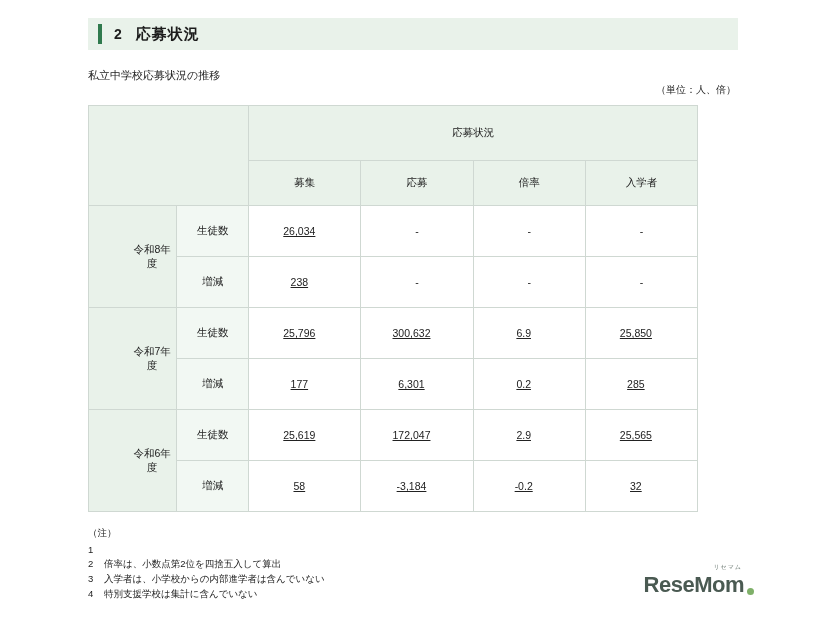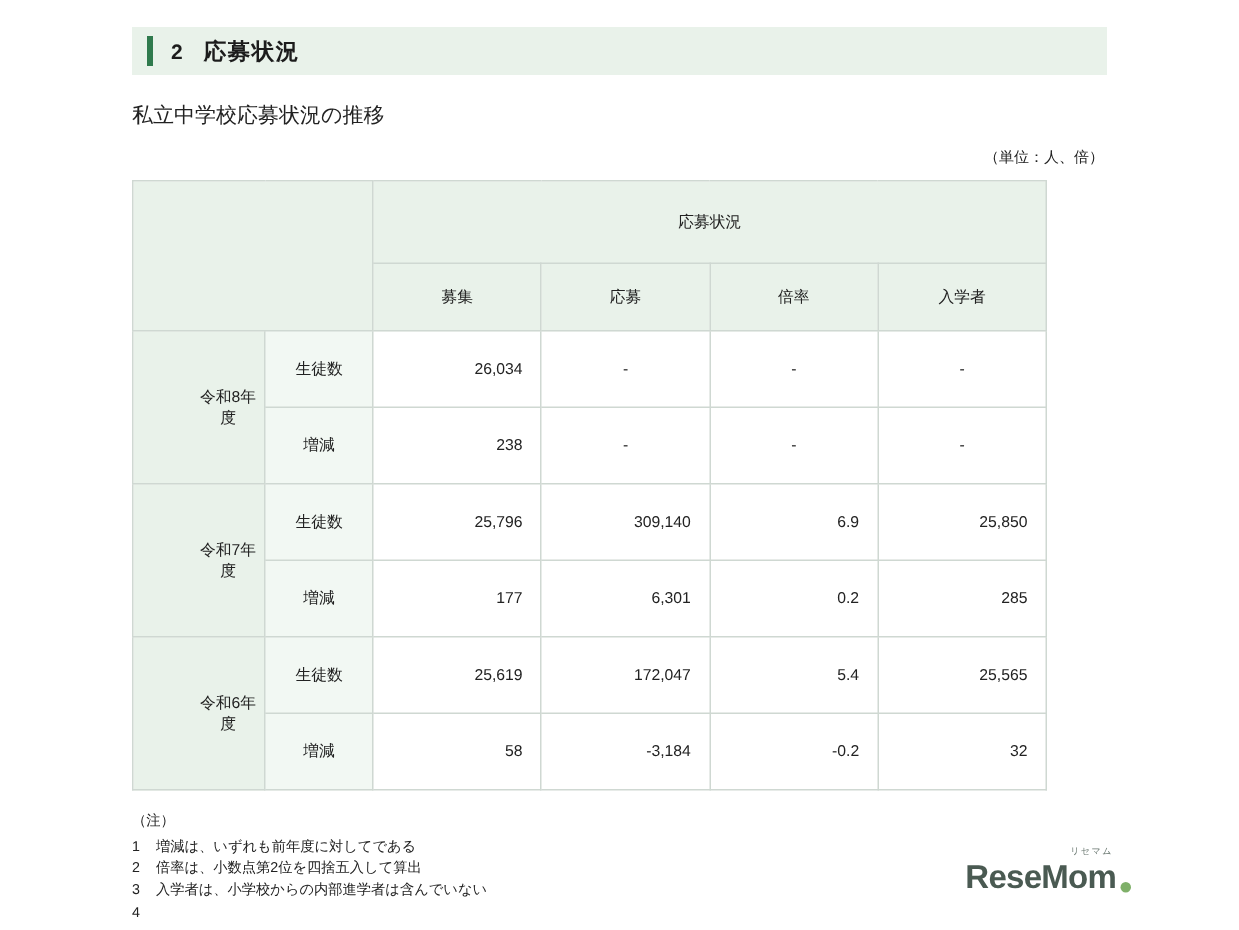--- a/index.html
+++ b/index.html
@@ -45,25 +45,25 @@
   }
   .section-title {
     font-size: 15px;
     font-weight: bold;
     color: #1c1c1c;
     letter-spacing: 1px;
   }
   
   .sub-caption {
     margin-top: 18px;
-    font-size: 14px;
+    font-size: 11px;
     color: #222;
   }
   .unit-note {
-    margin-top: 12px;
+    margin-top: 0;
     text-align: right;
     font-size: 10px;
     color: #222;
     padding-right: 2px;
   }
   
   table.data-table {
     margin-top: 8px;
     border-collapse: collapse;
     width: 610px;
@@ -95,24 +95,25 @@
     width: 88px;
     padding-left: 40px;
   }
   th.row-sub {
     background: #f2f8f3;
     font-size: 10.5px;
     width: 72px;
     height: 48px;
   }
   td.num {
-    text-align: right;
+    text-align: center;
     padding-right: 12px;
     background: #ffffff;
     height: 48px;
+    text-decoration: underline;
   }
   td.dash {
     text-align: center;
     background: #ffffff;
   }
   col.c-year { width: 88px; }
   col.c-sub  { width: 72px; }
   col.c-val  { width: 112px; }
   
   .notes {
@@ -209,66 +210,66 @@
         <td class="num">238</td>
         <td class="dash">-</td>
         <td class="dash">-</td>
         <td class="dash">-</td>
       </tr>
 
       <tr>
         <th class="row-year" rowspan="2">令和7年度</th>
         <th class="row-sub">生徒数</th>
         <td class="num">25,796</td>
-        <td class="num">309,140</td>
+        <td class="num">300,632</td>
         <td class="num">6.9</td>
         <td class="num">25,850</td>
       </tr>
       <tr>
         <th class="row-sub">増減</th>
         <td class="num">177</td>
         <td class="num">6,301</td>
         <td class="num">0.2</td>
         <td class="num">285</td>
       </tr>
 
       <tr>
         <th class="row-year" rowspan="2">令和6年度</th>
         <th class="row-sub">生徒数</th>
         <td class="num">25,619</td>
         <td class="num">172,047</td>
-        <td class="num">5.4</td>
+        <td class="num">2.9</td>
         <td class="num">25,565</td>
       </tr>
       <tr>
         <th class="row-sub">増減</th>
         <td class="num">58</td>
         <td class="num">-3,184</td>
         <td class="num">-0.2</td>
         <td class="num">32</td>
       </tr>
     </tbody>
   </table>
 
   <div class="notes">
     <div class="note-title">（注）</div>
     <div class="note-row">
       <span class="note-idx">1</span>
-      <span>増減は、いずれも前年度に対してである</span>
     </div>
     <div class="note-row">
       <span class="note-idx">2</span>
       <span>倍率は、小数点第2位を四捨五入して算出</span>
     </div>
     <div class="note-row">
       <span class="note-idx">3</span>
       <span>入学者は、小学校からの内部進学者は含んでいない</span>
     </div>
     <div class="note-row">
       <span class="note-idx">4</span>
+      <span>特別支援学校は集計に含んでいない</span>
     </div>
   </div>
 
   <div class="logo">
     <div class="logo-text">
       <span class="logo-ruby">リセマム</span>
       <span>ReseMom</span>
     </div>
     <div class="logo-dot"></div>
   </div>

